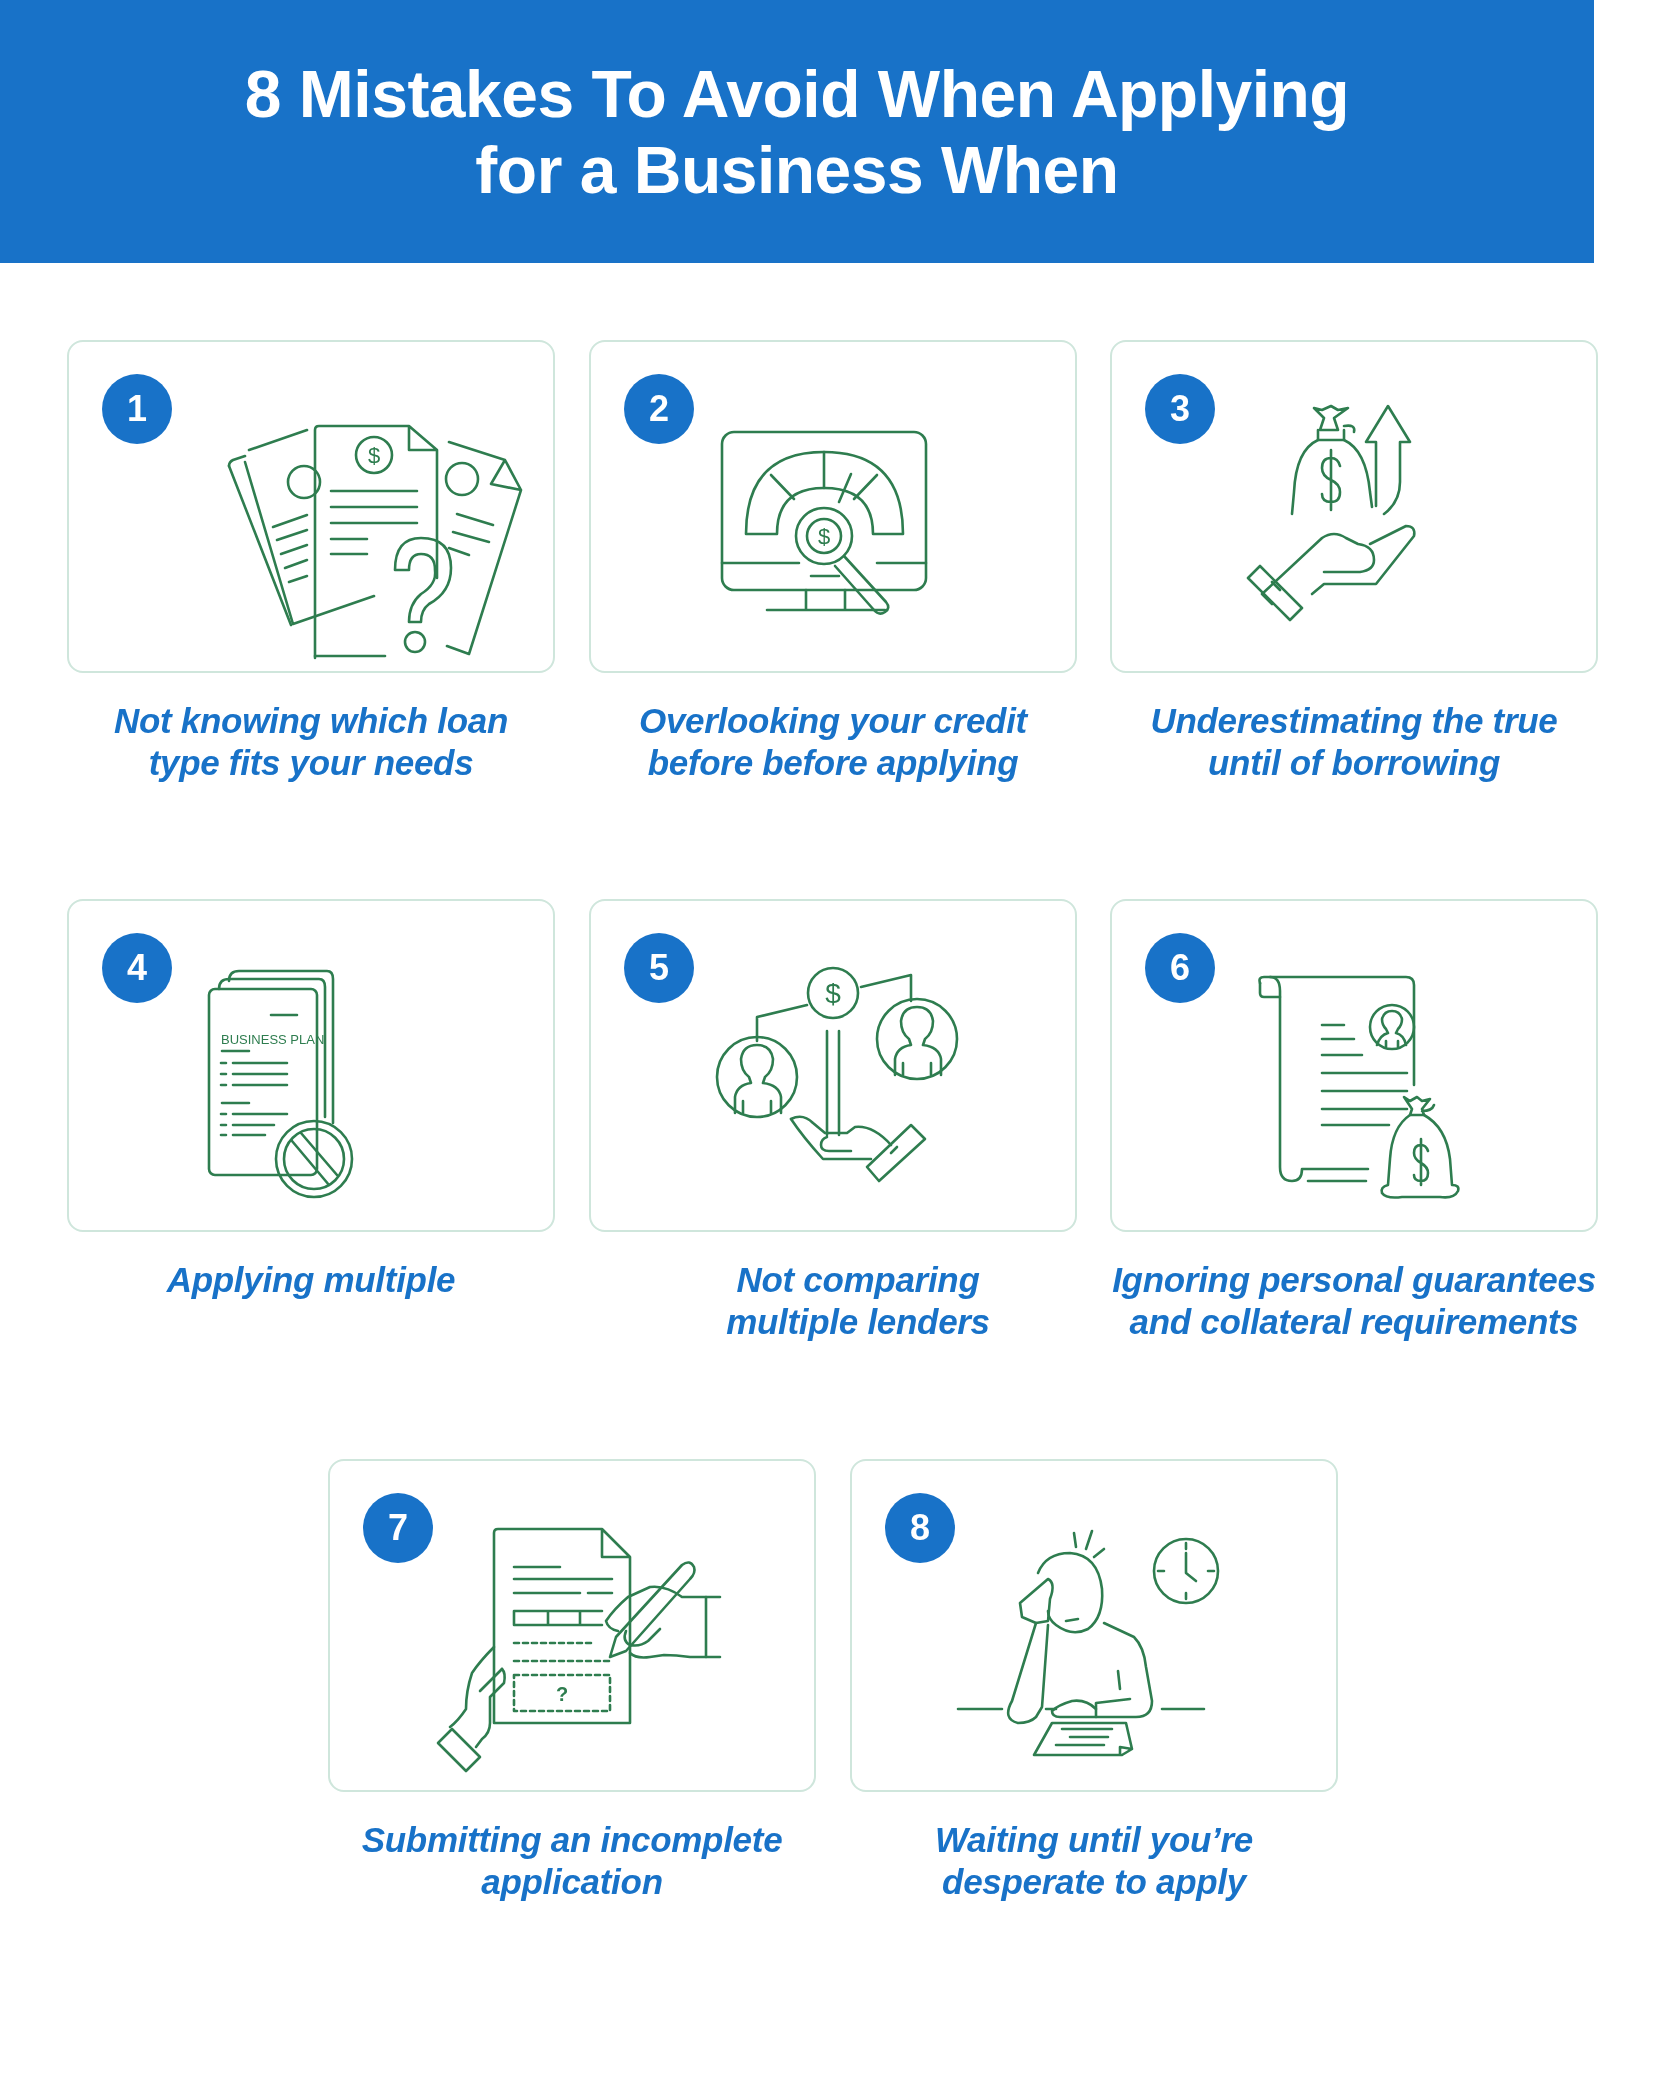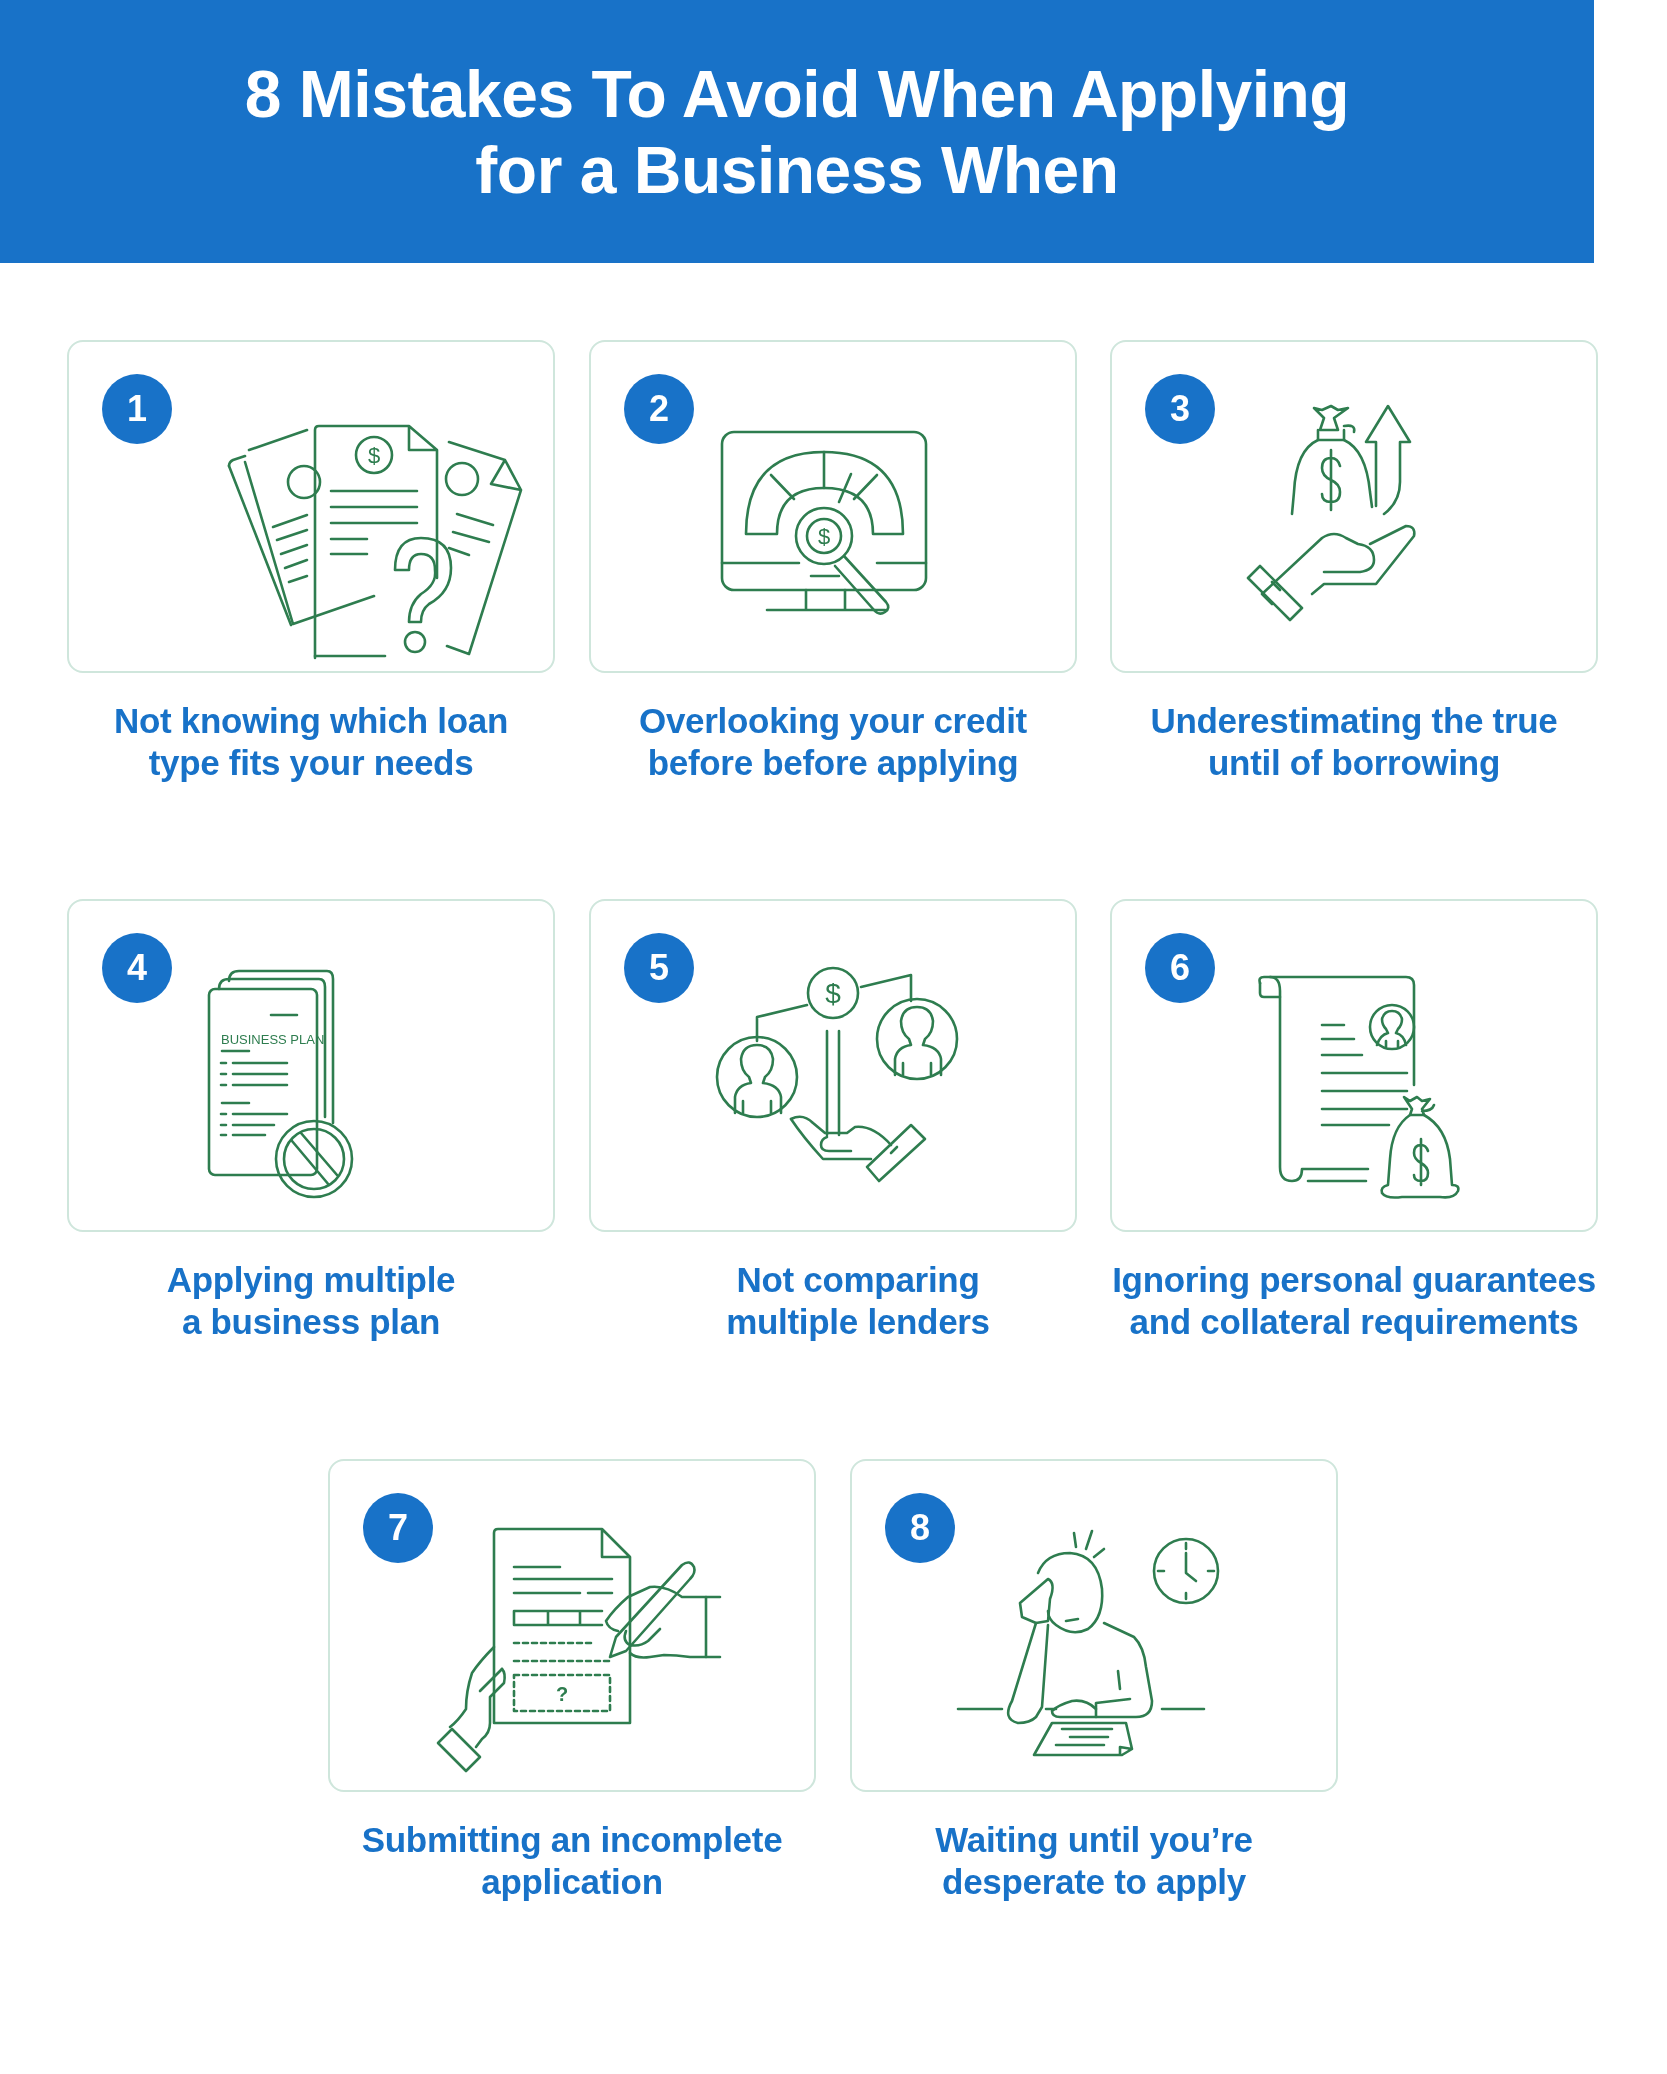--- a/index.html
+++ b/index.html
@@ -23,21 +23,21 @@
     position: absolute; left: 33px; top: 32px; width: 70px; height: 70px; border-radius: 50%;
     background: #1872c8; color: #ffffff; font-weight: bold; font-size: 36px;
     display: flex; align-items: center; justify-content: center;
   }
   .icon { position: absolute; left: 0; top: 0; width: 488px; height: 333px; }
   .icon svg { width: 100%; height: 100%; }
   .caption {
     position: absolute; width: 560px; text-align: center; color: #1872c8;
     font-weight: bold; font-size: 35px; line-height: 42px; letter-spacing: -0.3px;
   }
-  .caption span { display: block; white-space: nowrap; }
+  .caption span { display: block; white-space: nowrap; font-style: italic; }
   svg .st { fill: none; stroke: #2e7d4f; stroke-width: 2.6; stroke-linecap: round; stroke-linejoin: round; }
   svg .tx { fill: #2e7d4f; font-family: "Liberation Sans", sans-serif; }
 </style>
 </head>
 <body>
 
 <div class="header">
   <div class="header-line">8 Mistakes To Avoid When Applying</div>
   <div class="header-line">for a Business When</div>
 </div>
@@ -119,21 +119,20 @@
       <text class="tx" x="152" y="143" font-size="13">BUSINESS PLAN</text>
       <circle class="st" cx="245" cy="258" r="38"></circle>
       <circle class="st" cx="245" cy="258" r="30"></circle>
       <path class="st" d="M223,240 L260,284 M232,232 L268,274"></path>
     </svg>
   </div>
   <div class="badge">4</div>
 </div>
 <div class="caption" style="left:31px; top:1259px;">
   <span>Applying multiple</span>
-  <span>a business plan</span>
 </div>
 
 <div class="card" style="left:589px; top:899px;">
   <div class="icon">
     <svg viewBox="0 0 488 333">
       <circle class="st" cx="242" cy="92" r="25"></circle>
       <text class="tx" x="242" y="102" text-anchor="middle" font-size="28">$</text>
       <path class="st" d="M216,104 L166,116 L166,140 M270,86 L320,74 L320,100"></path>
       <path class="st" d="M236,130 L236,234 M248,130 L248,234"></path>
       <circle class="st" cx="166" cy="176" r="40"></circle>

